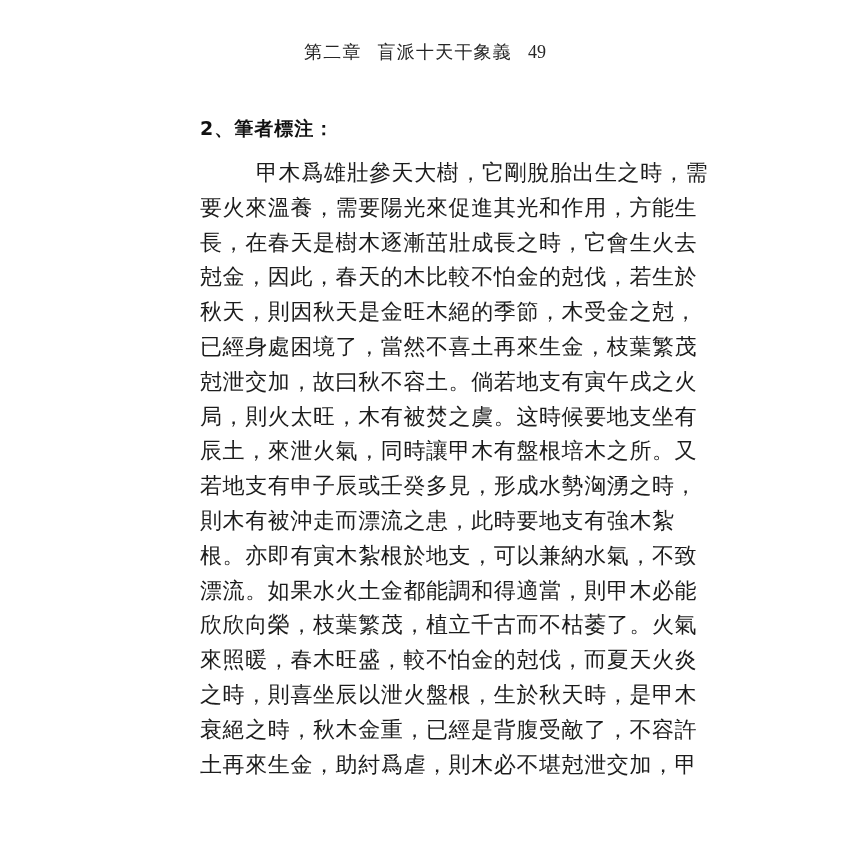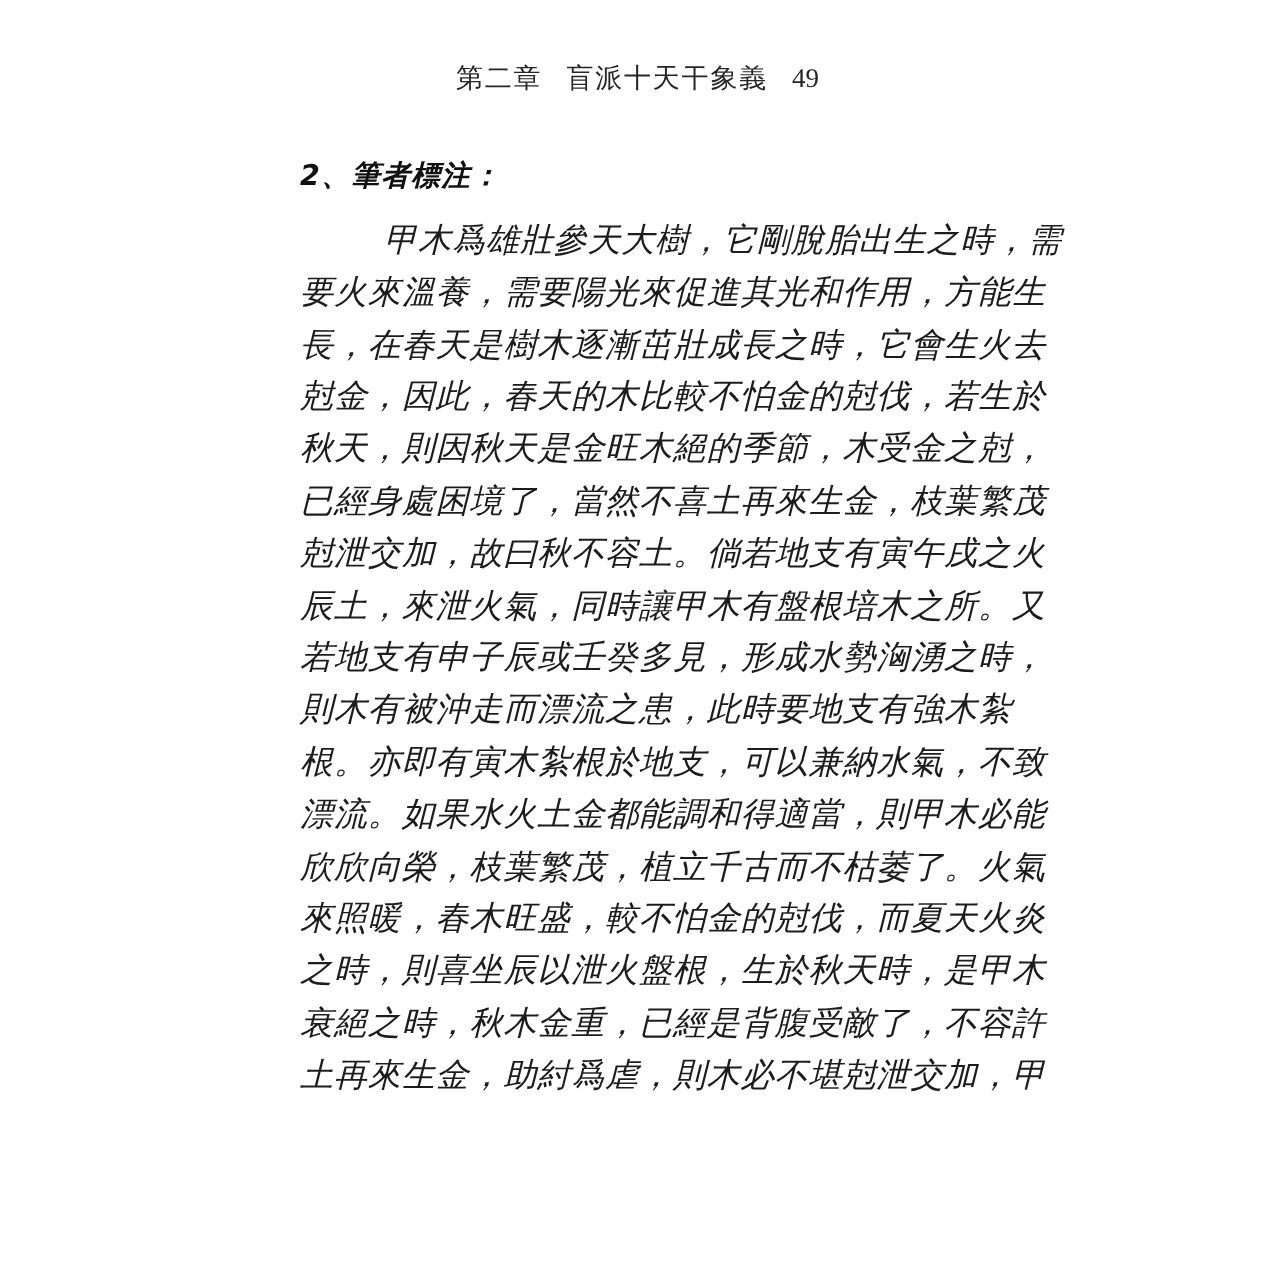--- a/index.html
+++ b/index.html
@@ -42,23 +42,22 @@
   .header-title   { margin-right: 16px; }
   .header-pageno  {
     font-family: "Liberation Serif", "DejaVu Serif", serif;
     letter-spacing: 0;
   }
 
   
   .content {
     position: absolute;
     left: 200px;
-    top: 104px;
+    top: 116px;
     width: 450px;
-    font-style: italic;
   }
 
   .section-heading {
     font-size: 19px;
     font-weight: bold;
     letter-spacing: 1px;
     color: #111111;
     margin: 0 0 14px 0;
     font-family: "DejaVu Sans", "Liberation Sans", sans-serif;
   }
@@ -95,20 +94,21 @@
     <h2 class="section-heading">2、筆者標注：</h2>
 
     <div class="body-text">
       <div class="para-line indent">甲木爲雄壯參天大樹，它剛脫胎出生之時，需</div>
       <div class="para-line">要火來溫養，需要陽光來促進其光和作用，方能生</div>
       <div class="para-line">長，在春天是樹木逐漸茁壯成長之時，它會生火去</div>
       <div class="para-line">尅金，因此，春天的木比較不怕金的尅伐，若生於</div>
       <div class="para-line">秋天，則因秋天是金旺木絕的季節，木受金之尅，</div>
       <div class="para-line">已經身處困境了，當然不喜土再來生金，枝葉繁茂</div>
       <div class="para-line">尅泄交加，故曰秋不容土。倘若地支有寅午戌之火</div>
+      <div class="para-line">局，則火太旺，木有被焚之虞。这時候要地支坐有</div>
       <div class="para-line">辰土，來泄火氣，同時讓甲木有盤根培木之所。又</div>
       <div class="para-line">若地支有申子辰或壬癸多見，形成水勢洶湧之時，</div>
       <div class="para-line">則木有被沖走而漂流之患，此時要地支有強木紮</div>
       <div class="para-line">根。亦即有寅木紮根於地支，可以兼納水氣，不致</div>
       <div class="para-line">漂流。如果水火土金都能調和得適當，則甲木必能</div>
       <div class="para-line">欣欣向榮，枝葉繁茂，植立千古而不枯萎了。火氣</div>
       <div class="para-line">來照暖，春木旺盛，較不怕金的尅伐，而夏天火炎</div>
       <div class="para-line">之時，則喜坐辰以泄火盤根，生於秋天時，是甲木</div>
       <div class="para-line">衰絕之時，秋木金重，已經是背腹受敵了，不容許</div>
       <div class="para-line">土再來生金，助紂爲虐，則木必不堪尅泄交加，甲</div>

